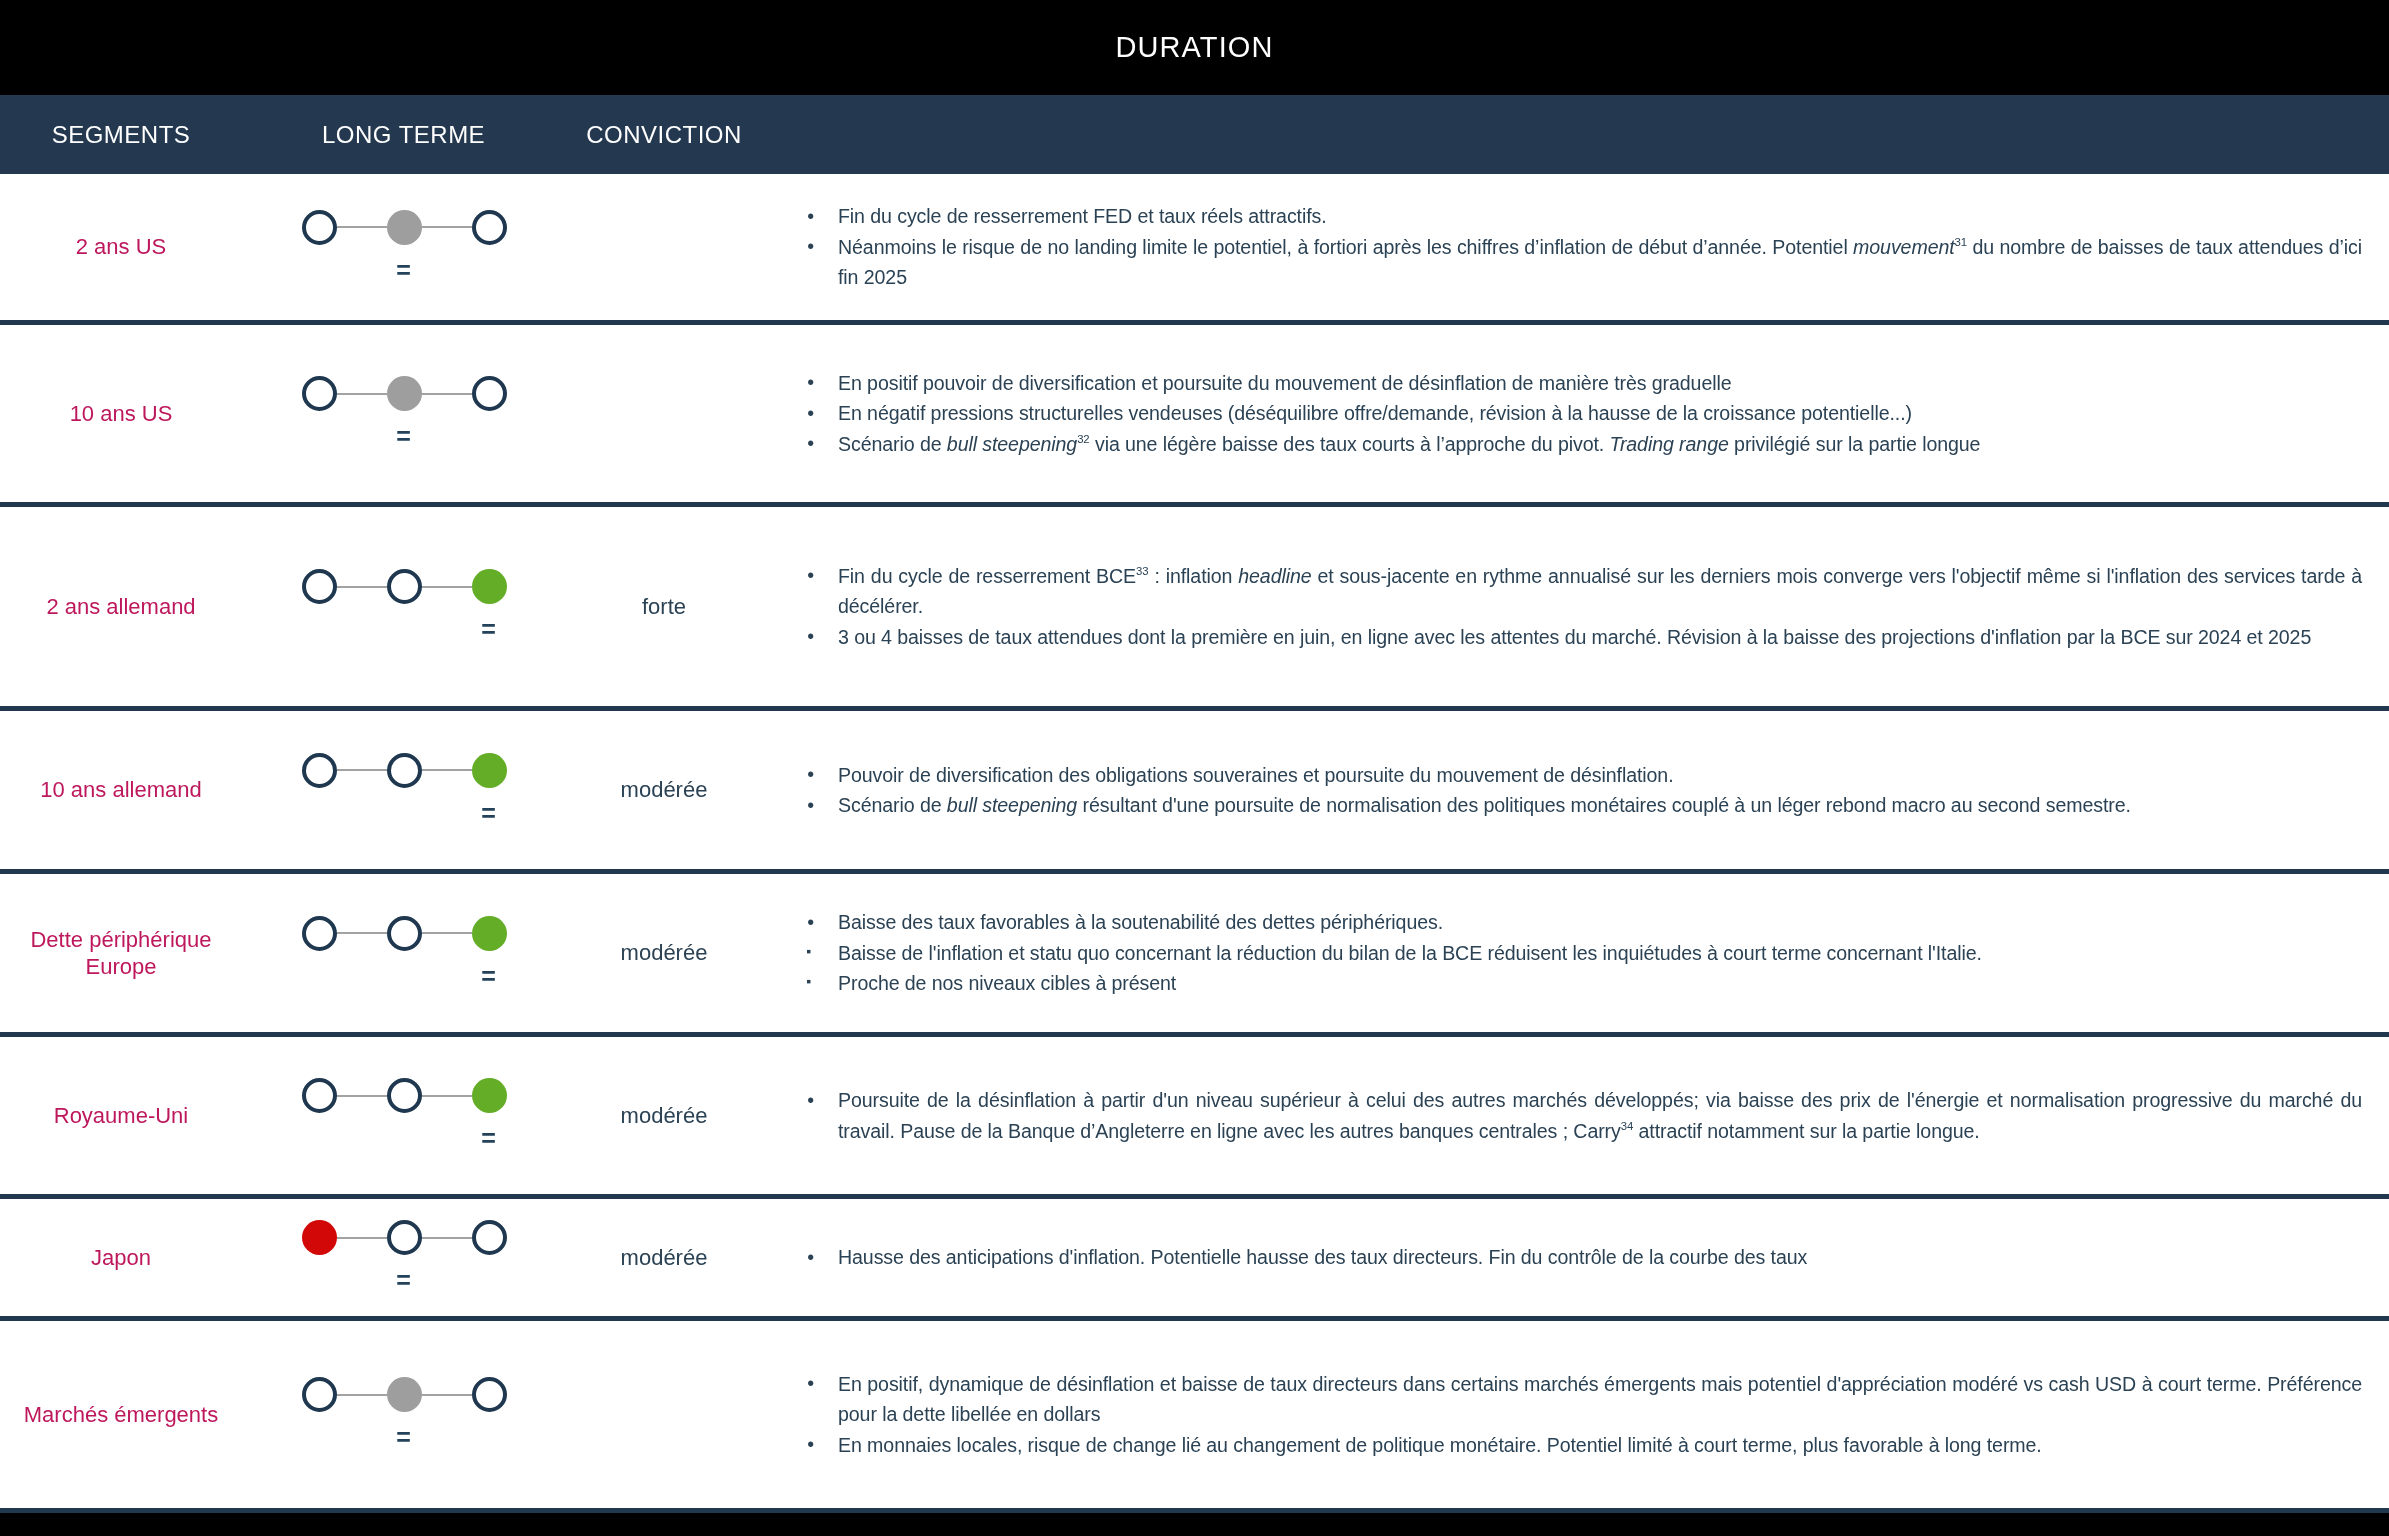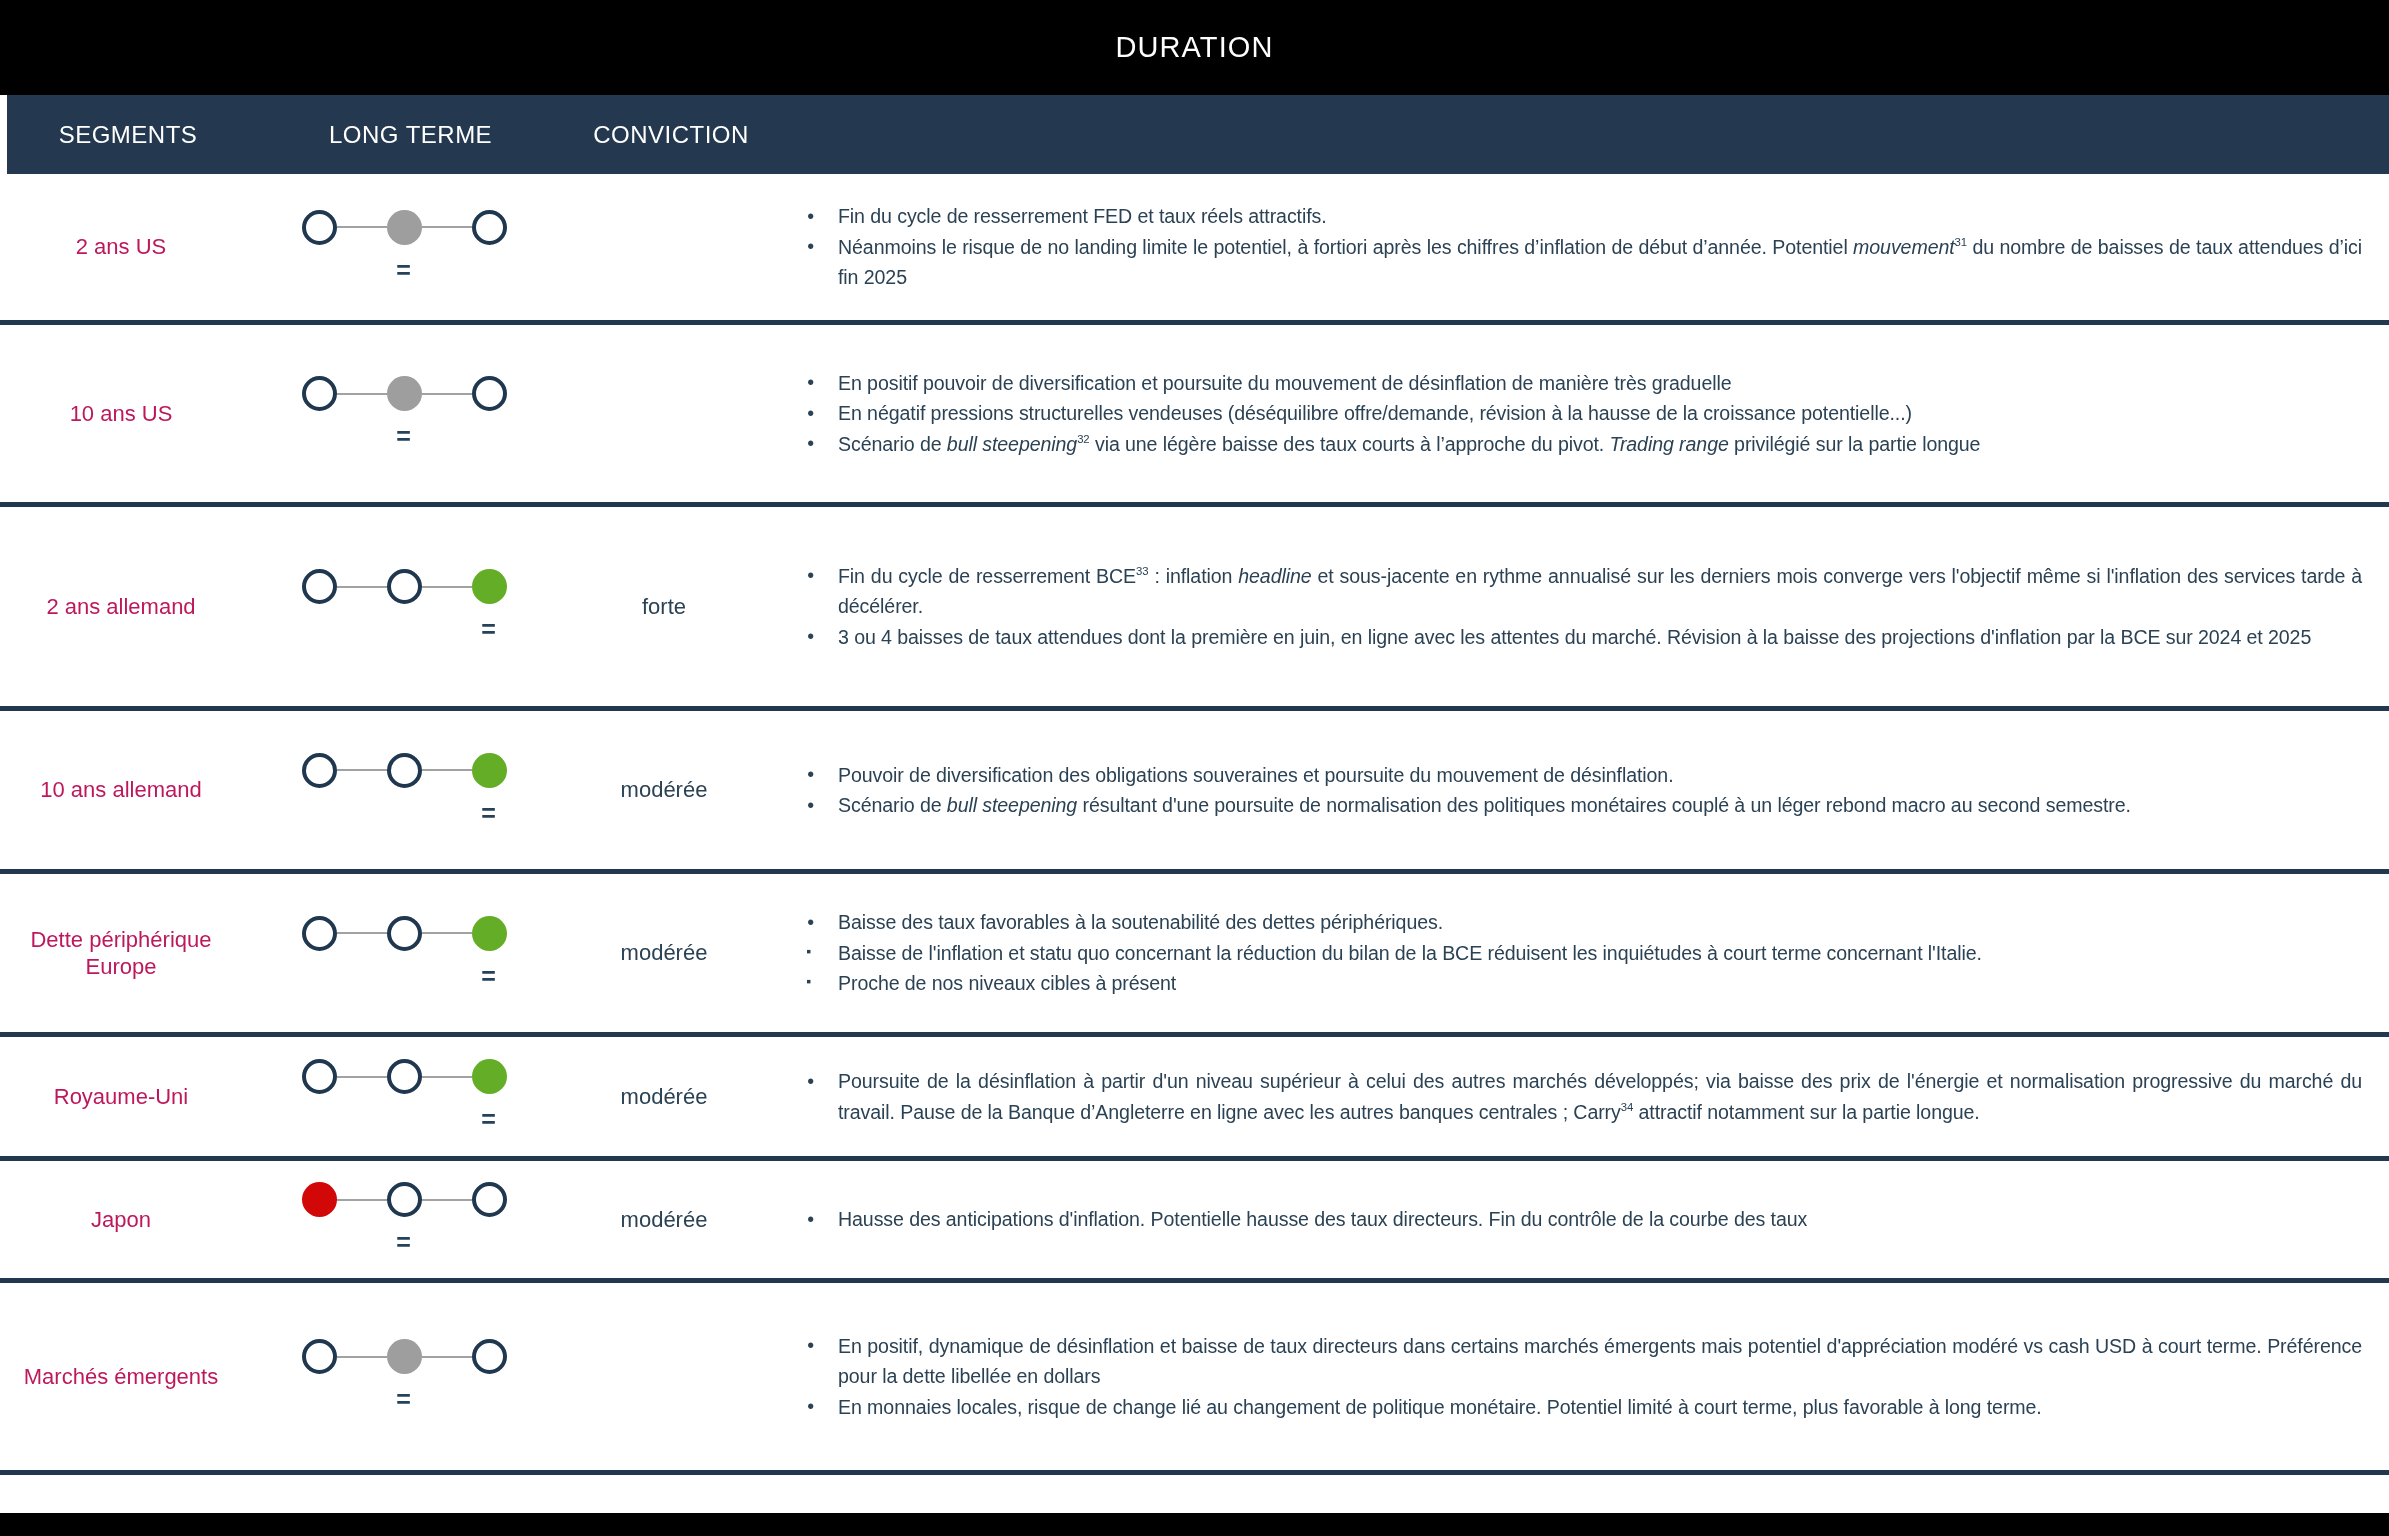--- a/index.html
+++ b/index.html
@@ -9,21 +9,21 @@
     color:#2B4254;
   }
   
   .title-band {
     height:95px; background:#000000; display:flex;
     align-items:center; justify-content:center;
   }
   .title-band .title {
     color:#ffffff; font-size:29px; font-weight:400; letter-spacing:1.1px;
   }
-  .header-band { height:79px; background:#243950; display:flex;margin-left:7px; }
+  .header-band { height:79px; background:#243950; display:flex; }
   .header-band .hcell {
     display:flex; align-items:center; justify-content:center;
     color:#ffffff; font-size:24px; font-weight:400; letter-spacing:0.5px;
   }
   
   .c-seg  { width:242px; flex:0 0 242px; }
   .c-lt   { width:323px; flex:0 0 323px; }
   .c-conv { width:198px; flex:0 0 198px;text-align:right; }
   .c-com  { flex:1 1 auto; }
   
@@ -200,21 +200,21 @@
       </div>
     <div class="col c-com">
         <ul class="comments">
           <li><span class="b">•</span>Baisse des taux favorables à la soutenabilité des dettes périphériques.</li>
           <li><span class="b sq">▪</span>Baisse de l'inflation et statu quo concernant la réduction du bilan de la BCE réduisent les inquiétudes à court terme concernant l'Italie.</li>
           <li><span class="b sq">▪</span>Proche de nos niveaux cibles à présent</li>
         </ul>
       </div>
   </div>
 
-  <div class="row" style="height:124px">
+  <div class="row" style="height:162px">
     <div class="col c-seg">
         <span class="seg-label">Royaume-Uni</span>
       </div>
     <div class="col c-lt">
         <div class="indicator">
           <span class="link" style="left: 35px; width: 50px;"></span>
           <span class="link" style="left: 120px; width: 50px;"></span>
           <span class="dot outline" style="left: 0px;"></span>
           <span class="dot outline" style="left: 85px;"></span>
           <span class="dot green" style="left: 170px;"></span>

